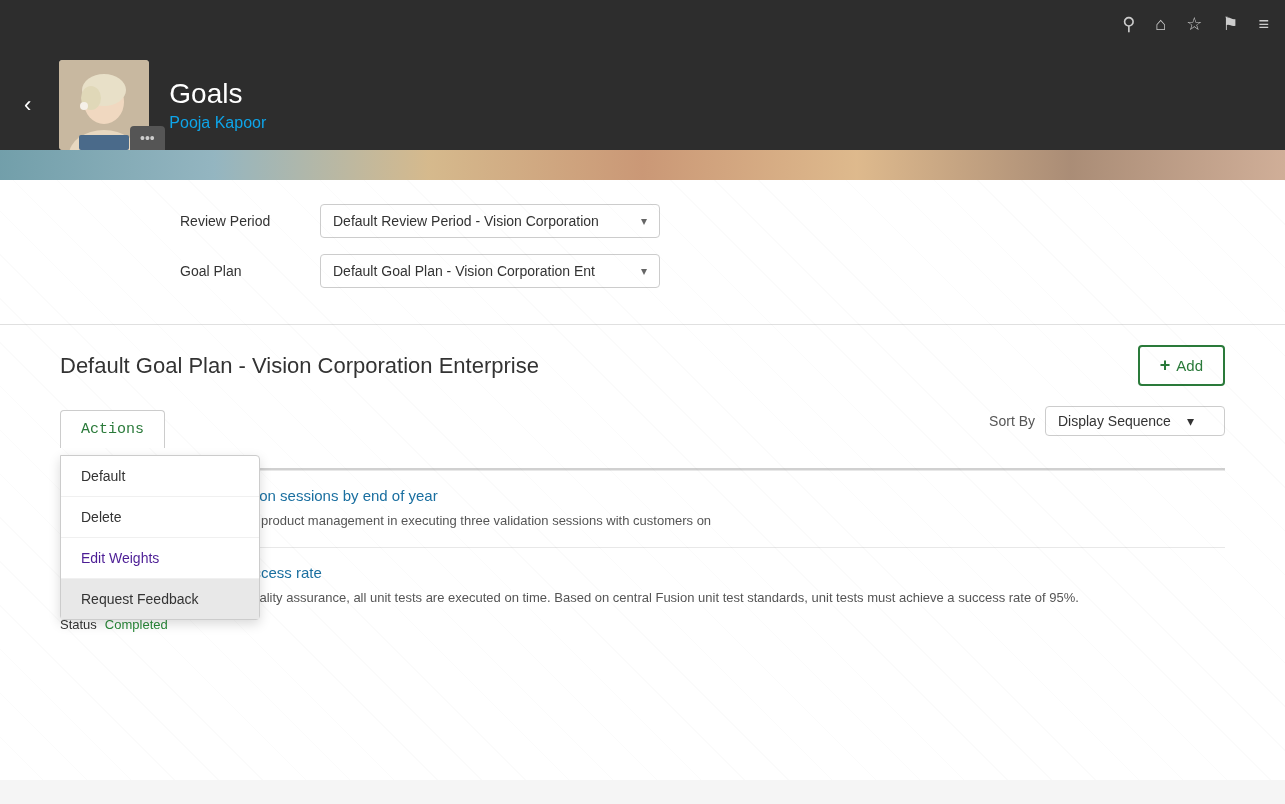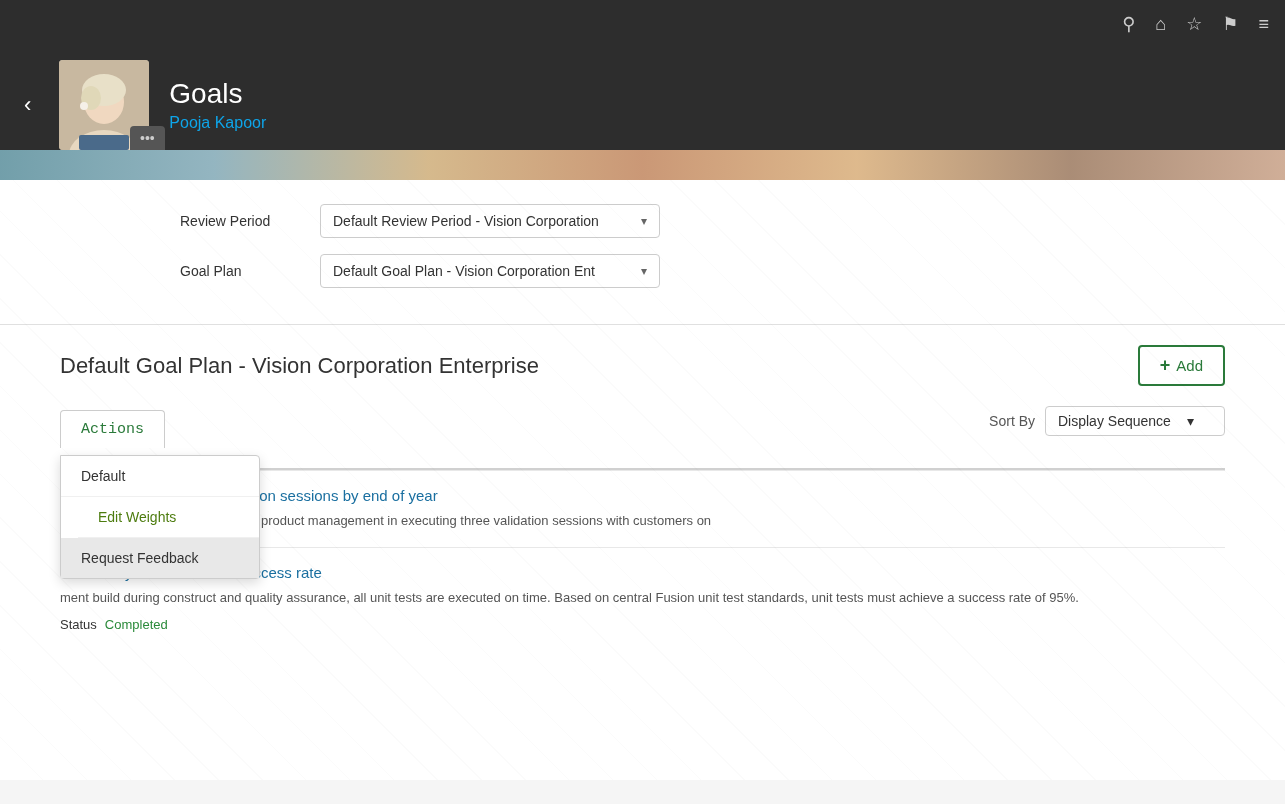--- a/index.html
+++ b/index.html
@@ -210,21 +210,21 @@
       z-index: 100;
     }
     .dropdown-item {
       padding: 12px 20px;
       font-size: 14px;
       color: #333;
       cursor: pointer;
       border-bottom: 1px solid #f0f0f0;
     }
     .dropdown-item:last-child { border-bottom: none; }
-    .dropdown-item.disabled { color: #4d7c0f; cursor: default; margin-left: 17px; }
+    .dropdown-item.disabled { color: #4c1d95; cursor: default; }
     .dropdown-item.highlighted { background: #e8e8e8; }
 
     
     .goal-item {
       padding: 16px 0;
       border-top: 1px solid #e8e8e8;
     }
     .goal-link {
       color: #1a6fa0;
       font-size: 15px;
@@ -322,20 +322,21 @@
         <span>Add</span>
       </button>
     </div>
 
     <div class="toolbar-row">
       <div style="position: relative;">
         <div class="actions-tab">Actions</div>
 
         <div class="dropdown-menu">
           <div class="dropdown-item">Default</div>
+          <div class="dropdown-item">Delete</div>
           <div class="dropdown-item disabled">Edit Weights</div>
           <div class="dropdown-item highlighted">Request Feedback</div>
         </div>
       </div>
 
       <div class="sort-area">
         <span class="sort-label">Sort By</span>
         <div class="sort-select">
           <span>Display Sequence</span>
           <span>▾</span>

